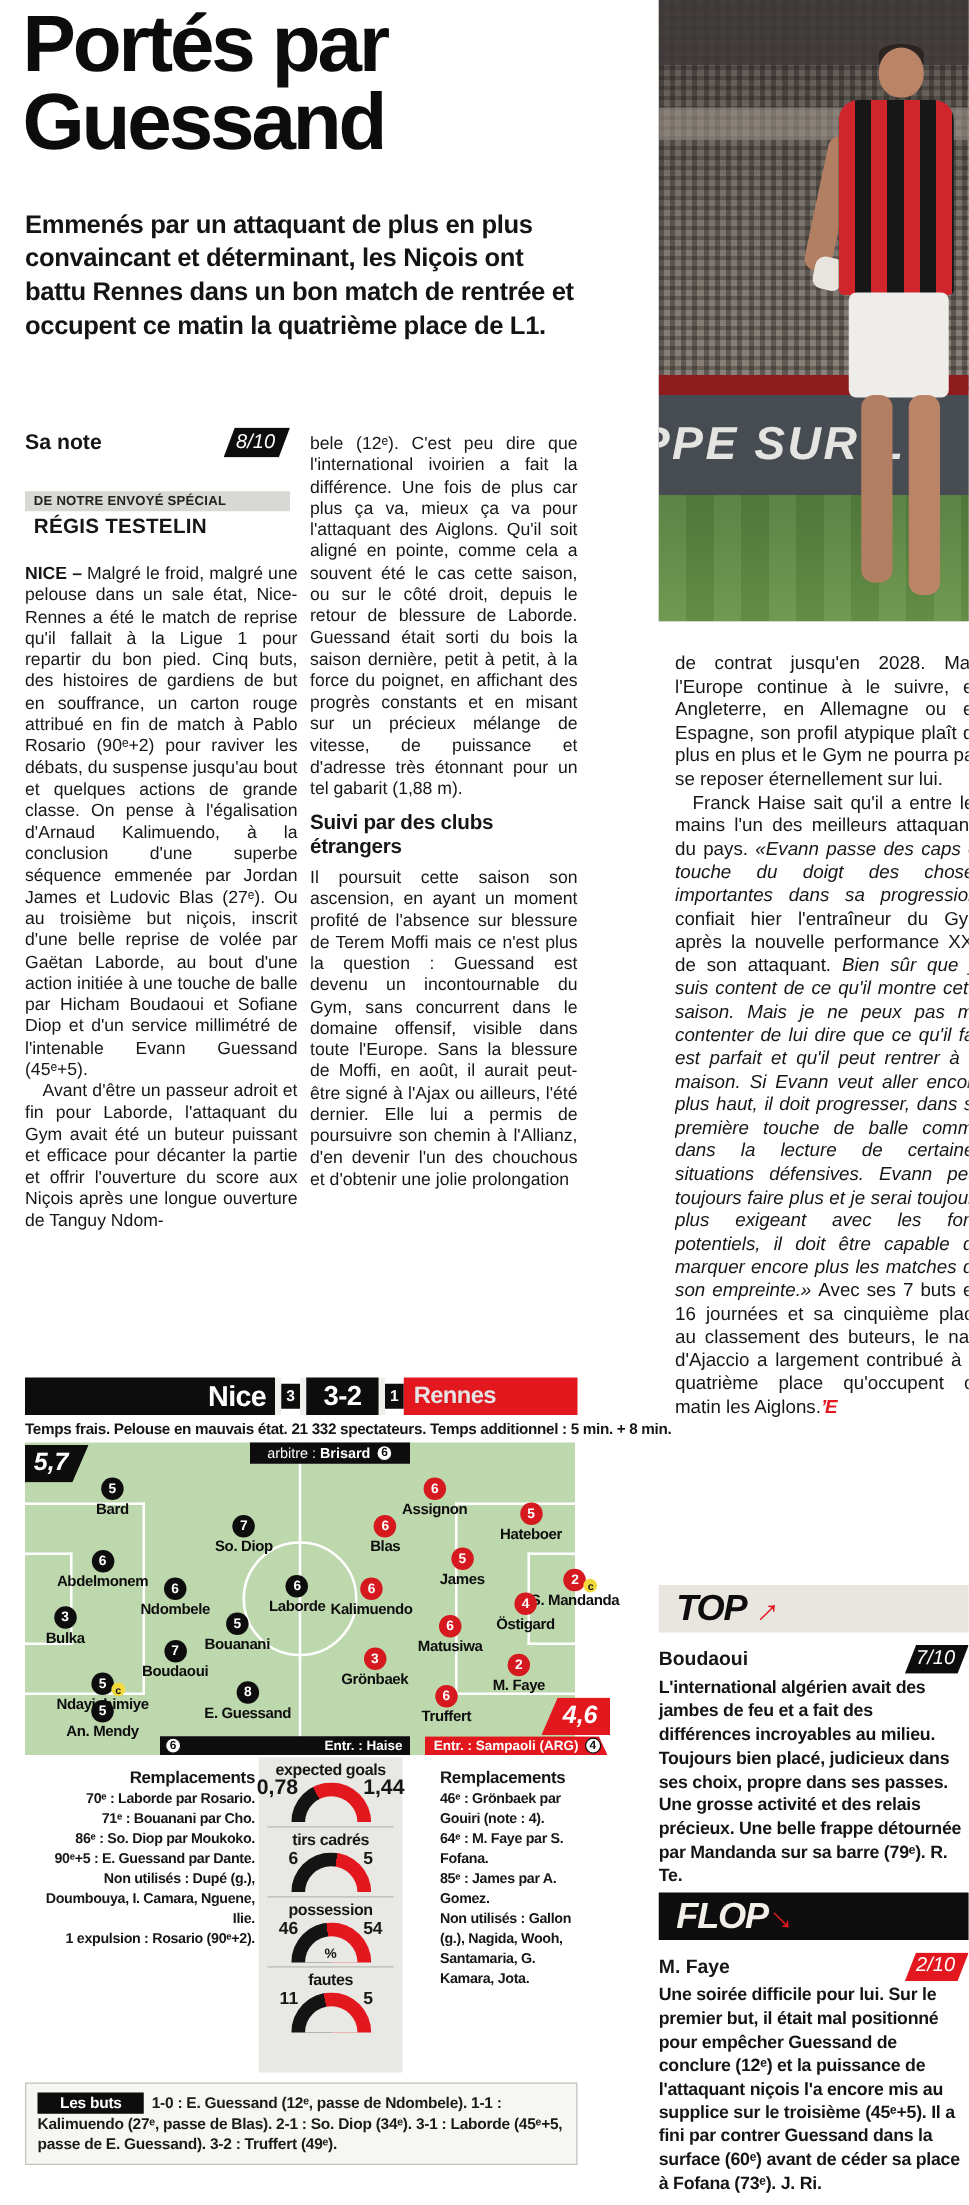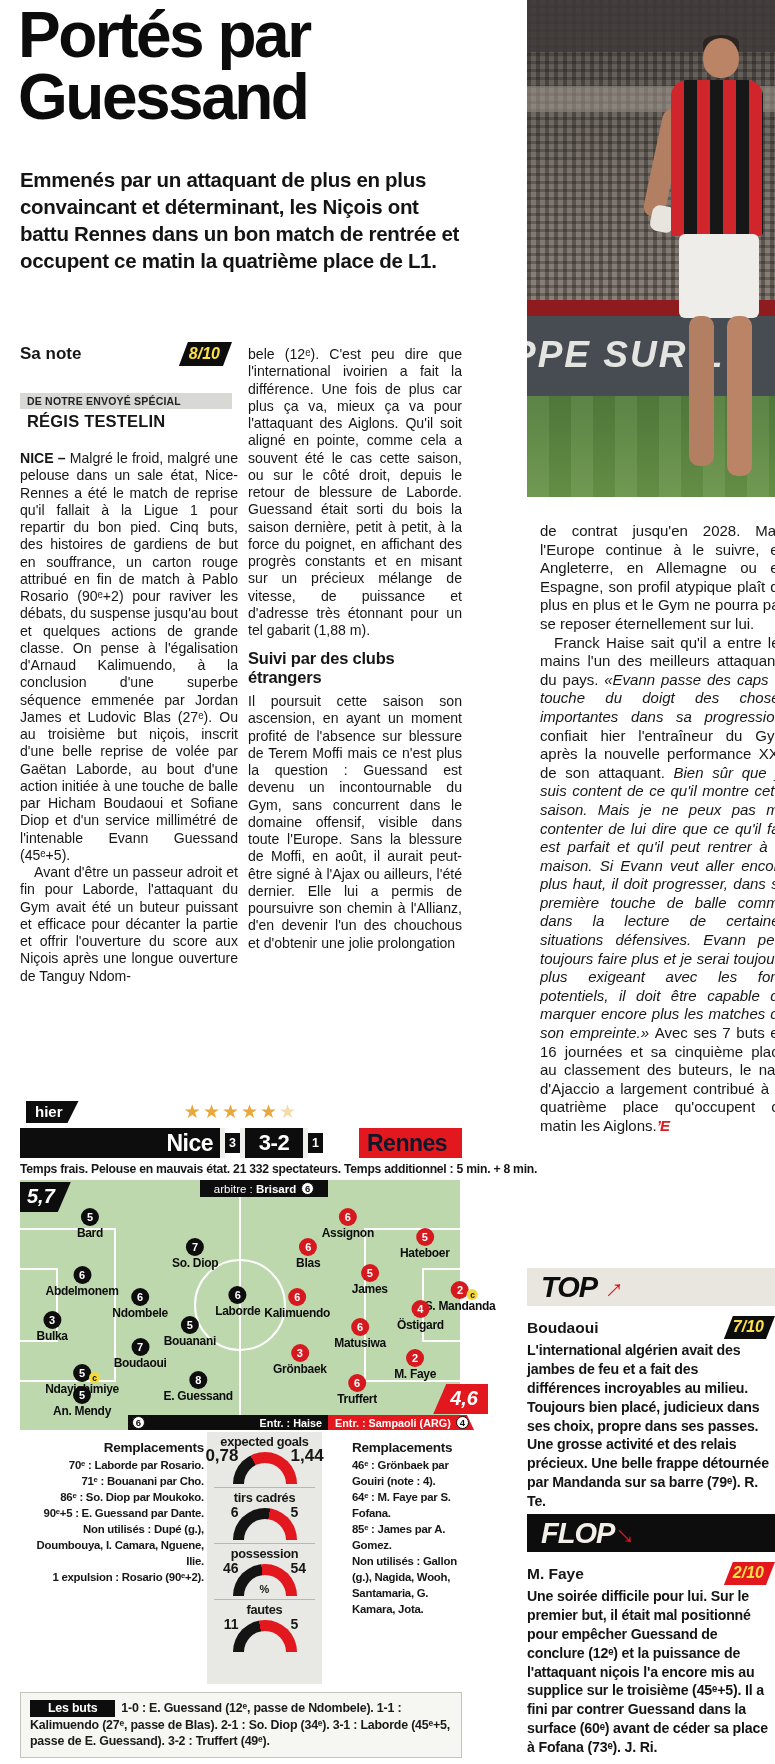--- a/index.html
+++ b/index.html
@@ -14,21 +14,21 @@
     font-size:64px; line-height:.97; font-weight:800; letter-spacing:-2.5px; color:#0c0c0c;
   }
   .standfirst {
     position:absolute; left:20px; top:166px; width:452px;
     font-size:20.5px; line-height:1.32; font-weight:600; color:#141414; letter-spacing:-.3px;
   }
   
   .note-row { position:absolute; left:20px; top:342px; width:212px; display:flex; justify-content:space-between; align-items:center; }
   .note-label { font-size:17px; font-weight:800; }
   .badge-skew {
-    background:#0d0d0d; color:#fde047; font-weight:700; font-style:italic;
+    background:#0d0d0d; color:#ffffff; font-weight:400; font-style:italic;
     font-size:16px; padding:3px 12px 3px 10px;
     clip-path:polygon(9px 0,100% 0,calc(100% - 9px) 100%,0 100%);
   }
   .kicker-strip { position:absolute; left:20px; top:393px; width:212px; background:#d8d8d4; padding:2px 4px 2px 7px; font-size:10.5px; font-weight:800; letter-spacing:.2px; color:#222; }
   .byline-name { position:absolute; left:27px; top:412px; font-size:16.5px; font-weight:800; letter-spacing:.2px; }
   
   .col { position:absolute; text-align:justify; overflow:hidden; hyphens:none; }
   .col p { text-align:justify; }
   .col1 { left:20px; top:450px; width:218px; height:624px; font-size:14.1px; line-height:1.225; }
   .col2 { left:248px; top:346px; width:214px; height:728px; font-size:14.1px; line-height:1.225; }
@@ -68,21 +68,21 @@
   .m-row1 { position:relative; height:26px; }
   .hier-tag { position:absolute; left:6px; top:1px; background:#0d0d0d; color:#fff; font-weight:800; font-size:15px; padding:2px 16px 3px 9px;
     clip-path:polygon(0 0,100% 0,calc(100% - 11px) 100%,0 100%); }
   .stars { position:absolute; left:0; right:0; text-align:center; top:0; font-size:19px; letter-spacing:2px; }
   .star { color:#e9a83d; } .star-off { color:#f2dcab; }
   .score-bar { position:relative; margin-top:2px; height:30px; display:flex; align-items:stretch; }
   .seg-home { width:200px; background:#0d0d0d; color:#fff; font-size:23px; font-weight:800; display:flex; align-items:center; justify-content:flex-end; padding-right:7px; letter-spacing:-.5px; }
   .seg-gap { width:5px; background:#efefec; }
   .chip { width:15px; margin:5px 0; background:#0d0d0d; color:#fff; font-size:12.5px; font-weight:800; display:flex; align-items:center; justify-content:center; }
   .seg-score { width:58px; background:#0d0d0d; color:#fff; font-size:22px; font-weight:800; display:flex; align-items:center; justify-content:center; letter-spacing:-.5px; }
-  .seg-away { flex:1; background:#e2181e; color:#0f172a; font-size:23px; font-weight:800; display:flex; align-items:center; padding-left:8px; letter-spacing:-.5px;margin-left:36px; }
+  .seg-away { flex:1; background:#e2181e; color:#e5e5e5; font-size:19px; font-weight:800; display:flex; align-items:center; padding-left:8px; letter-spacing:-.5px; }
   .conditions { margin-top:4px; font-size:12.2px; font-weight:700; letter-spacing:-.25px; white-space:nowrap; }
   
   .pitch { position:relative; margin-top:4px; width:440px; height:250px; background:#bed8ae; }
   .pl { position:absolute; background:#fff; }
   .line-v { left:calc(50% - 1px); top:0; bottom:0; width:2px; }
   .circle-c { position:absolute; left:50%; top:50%; width:92px; height:92px; border:2px solid #fff; border-radius:50%; transform:translate(-50%,-50%); background:none; }
   .box { position:absolute; border:2px solid #fff; background:none; }
   .box-l  { left:0; top:48px;  width:96px; height:154px; border-left:none; }
   .box-l2 { left:0; top:88px;  width:38px; height:74px;  border-left:none; }
   .box-r  { right:0; top:48px; width:96px; height:154px; border-right:none; }
@@ -93,21 +93,21 @@
   .mini-circle { width:13px; height:13px; border-radius:50%; background:#fff; color:#0d0d0d; font-size:9.5px; font-weight:800;
     display:flex; align-items:center; justify-content:center; border:1px solid #0d0d0d; }
   .rate-home { position:absolute; left:0; top:2px; background:#0d0d0d; color:#fff; font-size:20px; font-weight:800; font-style:italic;
     padding:3px 16px 4px 7px; clip-path:polygon(0 0,100% 0,calc(100% - 13px) 100%,0 100%); z-index:5; }
   .rate-away { position:absolute; right:-28px; bottom:16px; background:#e2181e; color:#fff; font-size:20px; font-weight:800; font-style:italic;
     padding:3px 10px 4px 17px; clip-path:polygon(13px 0,100% 0,100% 100%,0 100%); z-index:5; }
   .entr { position:absolute; bottom:0; height:15px; display:flex; align-items:center; gap:5px; font-size:10.8px; font-weight:700; color:#fff; z-index:4; }
   .entr b { font-weight:800; }
   .entr-home { left:108px; width:200px; background:#0d0d0d; justify-content:flex-start; padding:0 6px 0 4px; }
   .entr-home .entr-text { margin-left:auto; }
-  .entr-away { left:308px; width:146px; background:#e2181e; padding:0 4px 0 7px; clip-path:polygon(0 0,calc(100% - 7px) 0,100% 100%,0 100%); }
+  .entr-away { left:320px; width:146px; background:#e2181e; padding:0 4px 0 7px; clip-path:polygon(0 0,calc(100% - 7px) 0,100% 100%,0 100%); }
   .player { position:absolute; display:flex; flex-direction:column; align-items:center; transform:translate(-50%,-9px); z-index:3; }
   .p-circle { width:18px; height:18px; border-radius:50%; color:#fff; font-size:11px; font-weight:800; display:flex; align-items:center; justify-content:center; }
   .home-p .p-circle { background:#0d0d0d; }
   .away-p .p-circle { background:#d5191f; }
   .p-name { margin-top:0; font-size:12px; font-weight:800; color:#0d0d0d; white-space:nowrap; letter-spacing:-.3px; }
   .captain { position:absolute; left:calc(50% + 7px); top:8px; width:11px; height:11px; border-radius:50%; background:#f3d93c; color:#111;
     font-size:8.5px; font-weight:800; display:flex; align-items:center; justify-content:center; }
   
   .stats-zone { position:relative; margin-top:4px; height:250px; }
   .subs { position:absolute; top:5px; font-size:11.4px; line-height:1.4; font-weight:700; letter-spacing:-.25px; }
@@ -187,24 +187,20 @@
     <div class="ph-arm"></div>
     <div class="ph-cuff"></div>
     <div class="ph-torso"></div>
     <div class="ph-shorts"></div>
     <div class="ph-leg1"></div>
     <div class="ph-leg2"></div>
   </div>
 </div>
 
 <div class="match">
-  <div class="m-row1">
-    <span class="hier-tag">hier</span>
-    <span class="stars"><span class="star">★</span><span class="star">★</span><span class="star">★</span><span class="star">★</span><span class="star">★</span><span class="star star-off">★</span></span>
-  </div>
   <div class="score-bar">
     <div class="seg-home">Nice</div>
     <div class="seg-gap"></div>
     <div class="chip">3</div>
     <div class="seg-gap"></div>
     <div class="seg-score">3-2</div>
     <div class="seg-gap"></div>
     <div class="chip">1</div>
     <div class="seg-away">Rennes</div>
   </div>

